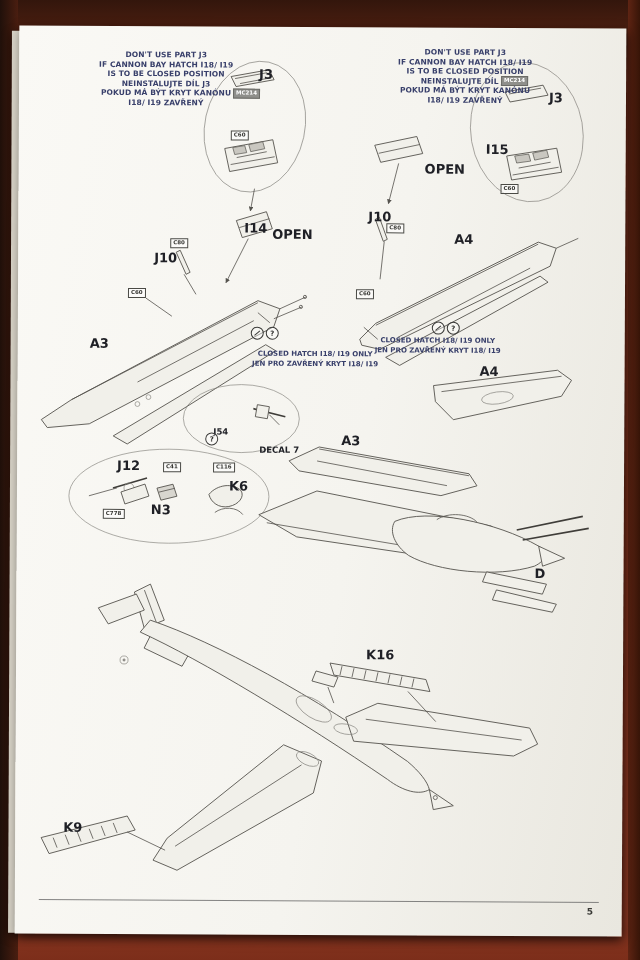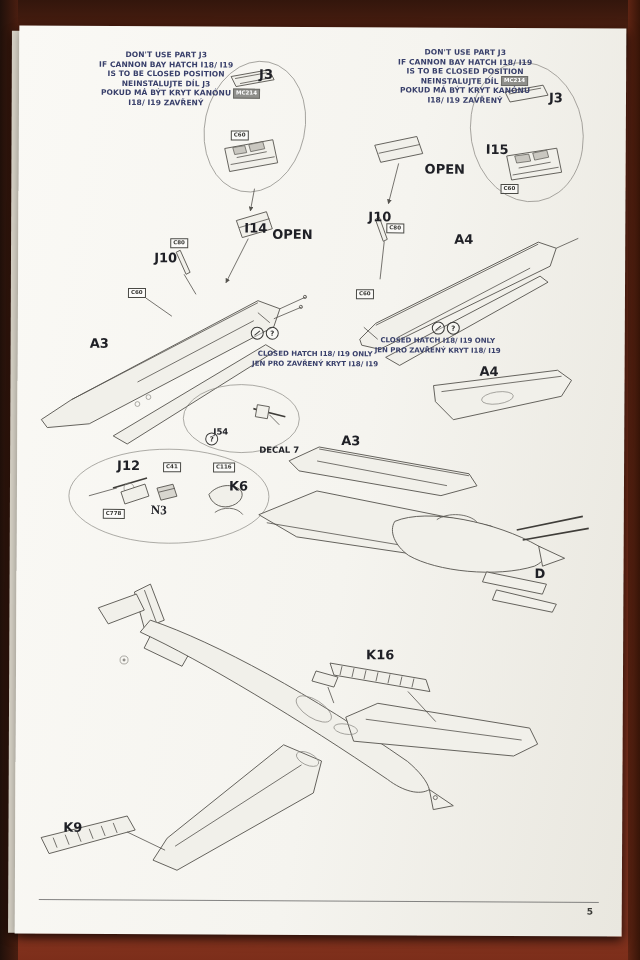--- a/index.html
+++ b/index.html
@@ -262,21 +262,21 @@
     <span class="plabel" style="left:462px;top:336px;">A4</span>
 
     <span class="plabel small" style="left:196px;top:376px;">J54</span>
     <span class="plabel small" style="left:242px;top:394px;">DECAL 7</span>
     <span class="circ" style="left:188px;top:406px;">?</span>
 
     <span class="plabel" style="left:100px;top:432px;">J12</span>
     <span class="code" style="left:146px;top:436px;">C41</span>
     <span class="code" style="left:196px;top:436px;">C116</span>
     <span class="plabel" style="left:212px;top:452px;">K6</span>
-    <span class="plabel" style="left:134px;top:476px;font-family:Liberation Serif, serif;">N3</span>
+    <span class="plabel" style="left:134px;top:476px;">N3</span>
     <span class="code" style="left:86px;top:483px;">C778</span>
 
     <span class="plabel" style="left:324px;top:406px;">A3</span>
     <span class="plabel" style="left:518px;top:538px;">D</span>
     <span class="plabel" style="left:350px;top:620px;">K16</span>
     <span class="plabel" style="left:48px;top:794px;">K9</span>
 
     <span class="pagenum" style="left:572px;top:878px;">5</span>
   </div>
 </div>

